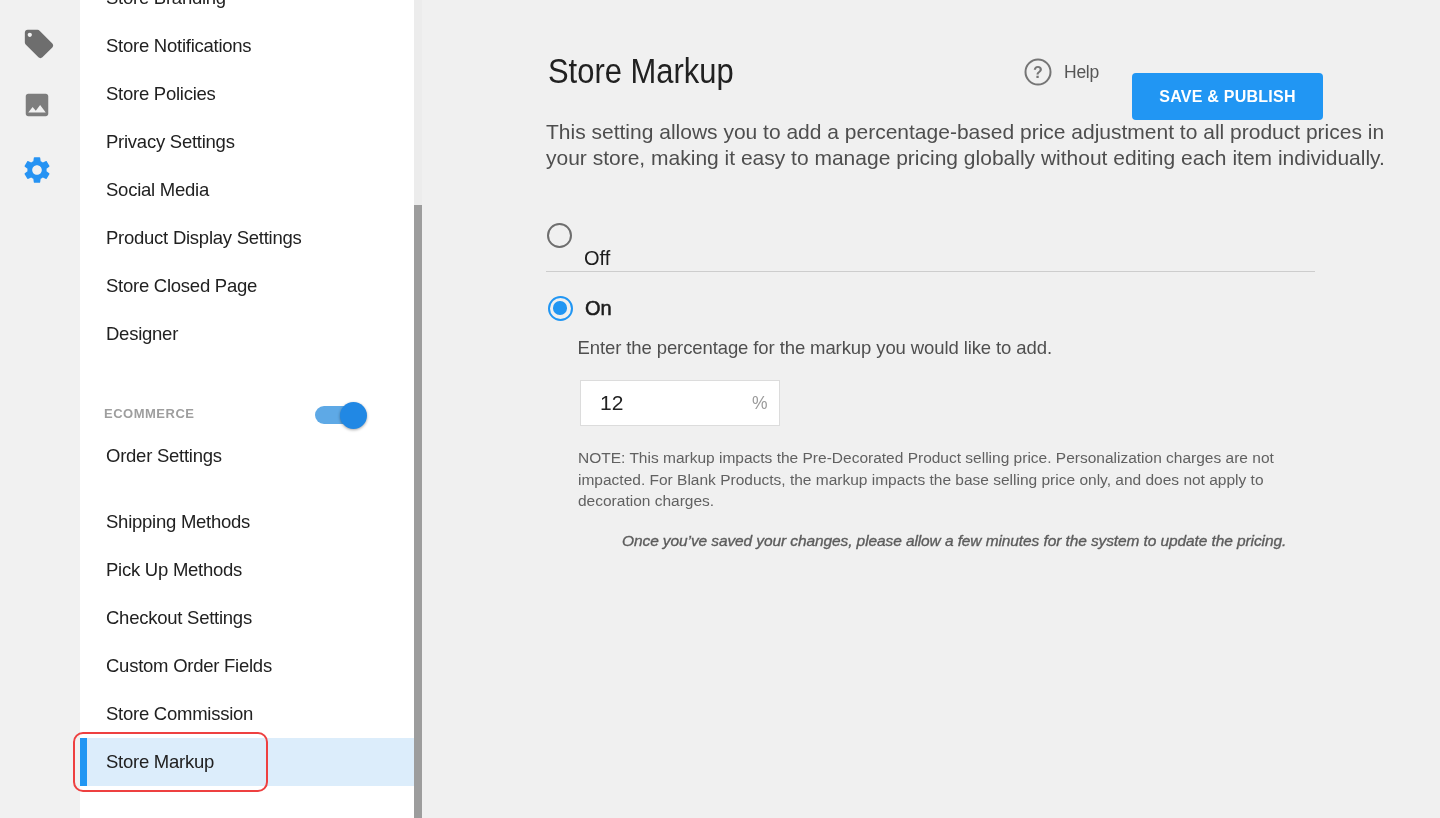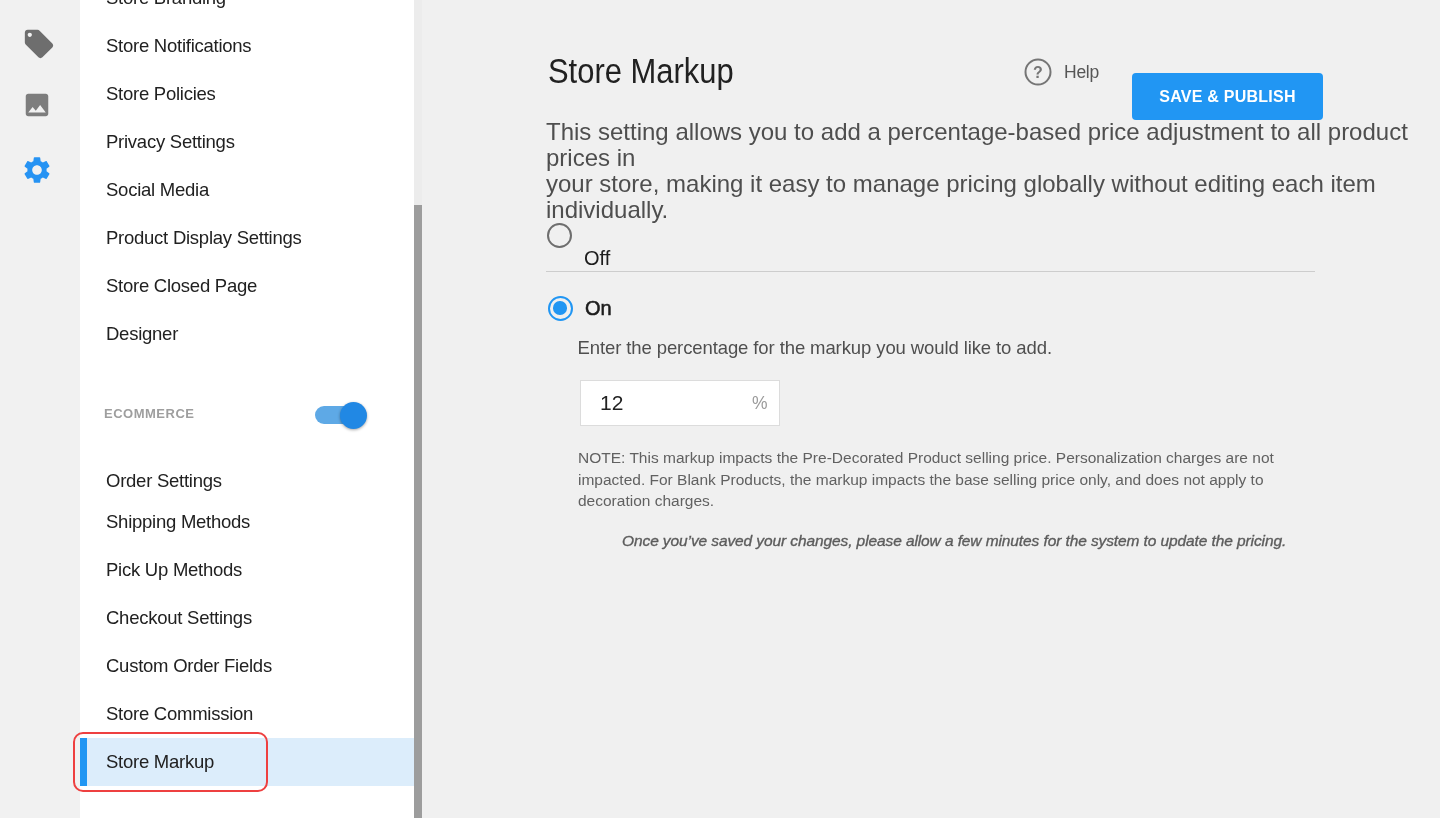--- a/index.html
+++ b/index.html
@@ -19,21 +19,21 @@
   #redrect { left:73px; top:732px; width:195px; height:60px; border:2.5px solid #ee4040; border-radius:10px; }
   #ecom { left:104px; top:390px; height:48px; line-height:48px; font-size:13px; letter-spacing:0.5px; color:#9e9e9e;font-weight:bold; }
   #tgl-track { left:315px; top:406px; width:46px; height:18px; border-radius:9px; background:#5ea9e6; }
   #tgl-knob { left:339.5px; top:401.5px; width:27px; height:27px; border-radius:50%; background:#2188e4; box-shadow:0 1px 3px rgba(0,0,0,0.35); }
   
   #title { left:548px; top:54px; font-size:35.5px; color:#212121; line-height:35.5px; transform:scaleX(0.871); transform-origin:left top; white-space:nowrap; }
   #helpic { left:1024px; top:58px; }
   #helptx { left:1064px; top:61px; font-size:17.5px; letter-spacing:-0.25px; color:#565656; line-height:22px; }
   #btn { left:1132px; top:49px; width:191px; height:47px; background:#2196f3; border-radius:4px;
          color:#fff; font-size:16px; font-weight:bold; letter-spacing:0.25px; text-align:center; line-height:47px;margin-top:24px; }
-  #desc { left:546px; top:118.5px; font-size:24px; line-height:26px; color:#4e4e4e; }
+  #desc { left:546px; top:118.5px; font-size:21px; line-height:26px; color:#4e4e4e; }
   .radio-off { left:547px; top:223px; width:25px; height:25px; border:2.5px solid #6e6e6e; border-radius:50%; background:#f0f0f0; }
   #lbl-off { left:584px; top:223px; height:25px; line-height:25px; font-size:20px; color:#1d1d1d;margin-top:23px; }
   #divider { left:546px; top:270.5px; width:769px; height:1px; background:#cdcdcd; }
   .radio-on { left:547.5px; top:295.5px; width:25px; height:25px; border:2.5px solid #2196f3; border-radius:50%; background:#f0f0f0; }
   .radio-on-dot { left:553.25px; top:301.25px; width:13.5px; height:13.5px; border-radius:50%; background:#2196f3; }
   #lbl-on { left:585px; top:295.5px; height:25px; line-height:25px; font-size:20px; color:#1d1d1d; -webkit-text-stroke:0.55px #1d1d1d; }
   #enter { left:577.5px; top:337px; font-size:18.5px; letter-spacing:-0.1px; line-height:22px; color:#4f4f4f; }
   #input { left:580px; top:379.5px; width:200px; height:46.5px; border:1px solid #dcdcdc; background:#fff; }
   #input .v { position:absolute; left:19px; top:0; height:44.5px; line-height:44.5px; font-size:21px; color:#222; }
   #input .p { position:absolute; right:11.5px; top:0; height:44.5px; line-height:44.5px; font-size:17.5px; color:#9b9b9b; }
@@ -61,21 +61,21 @@
 <div class="abs mi" style="top:22px;">Store Notifications</div>
 <div class="abs mi" style="top:70px;">Store Policies</div>
 <div class="abs mi" style="top:118px;">Privacy Settings</div>
 <div class="abs mi" style="top:166px;">Social Media</div>
 <div class="abs mi" style="top:214px;">Product Display Settings</div>
 <div class="abs mi" style="top:262px;">Store Closed Page</div>
 <div class="abs mi" style="top:310px;">Designer</div>
 <div class="abs" id="ecom">ECOMMERCE</div>
 <div class="abs" id="tgl-track"></div>
 <div class="abs" id="tgl-knob"></div>
-<div class="abs mi" style="top:457px;">Order Settings</div>
+<div class="abs mi" style="top:432px;">Order Settings</div>
 <div class="abs mi" style="top:498px;">Shipping Methods</div>
 <div class="abs mi" style="top:546px;">Pick Up Methods</div>
 <div class="abs mi" style="top:594px;">Checkout Settings</div>
 <div class="abs mi" style="top:642px;">Custom Order Fields</div>
 <div class="abs mi" style="top:690px;">Store Commission</div>
 <div class="abs mi sel" style="top:738px;">Store Markup</div>
 <div class="abs" id="bar"></div>
 <div class="abs" id="redrect"></div>
 
 <div class="abs" id="title">Store Markup</div>

